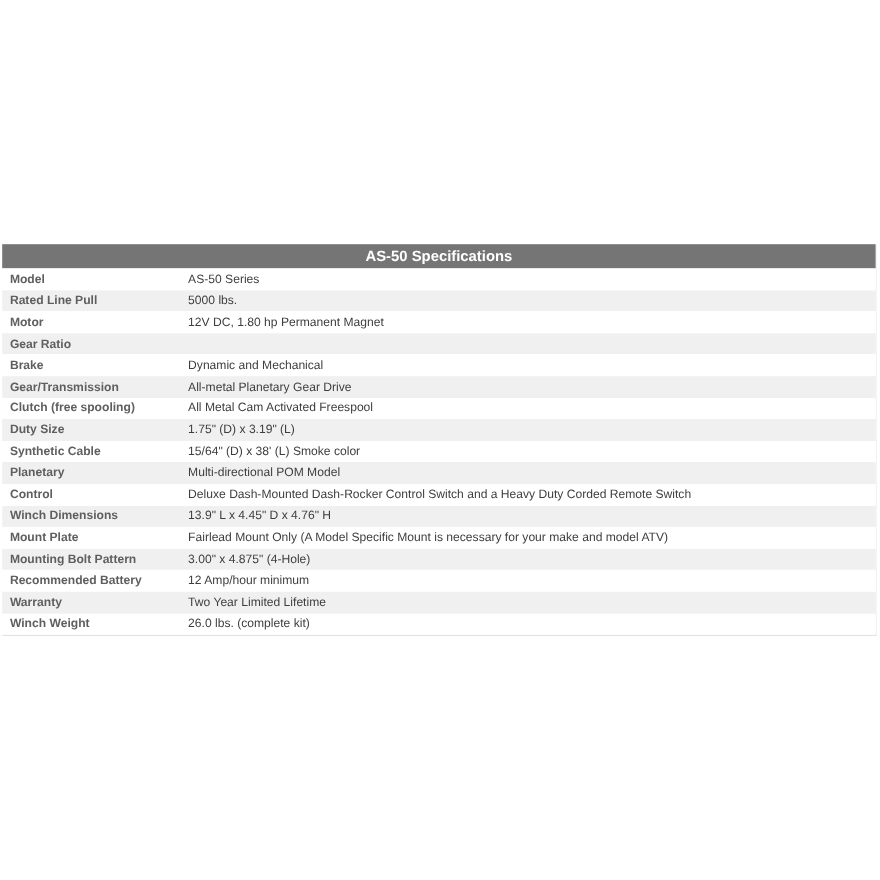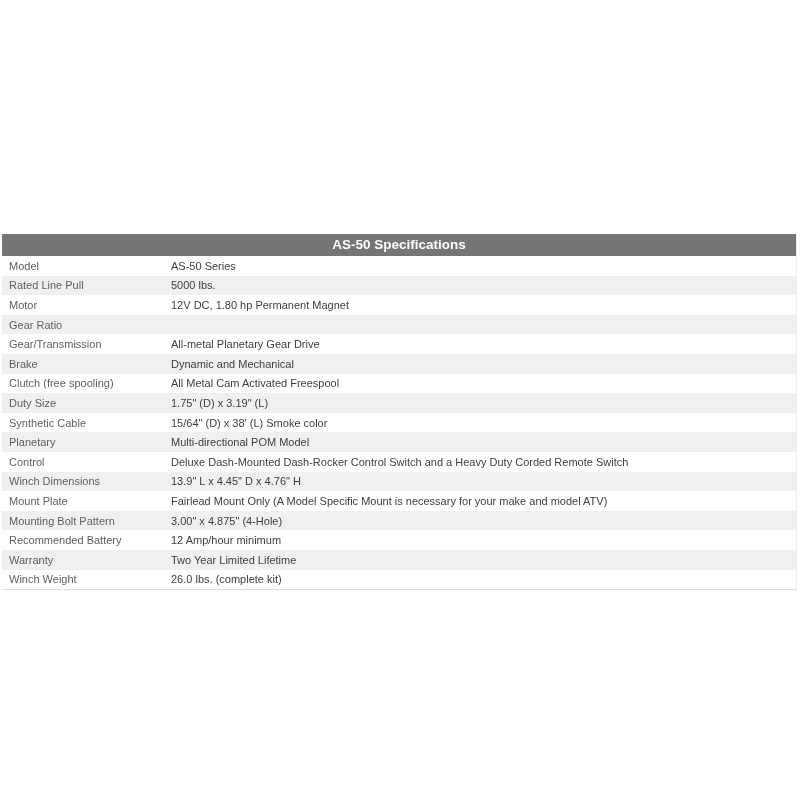--- a/index.html
+++ b/index.html
@@ -10,21 +10,21 @@
   }
   .page {
     position: relative;
     width: 800px;
     height: 800px;
     background: #ffffff;
     overflow: hidden;
   }
   .spec-table {
     position: absolute;
-    top: 234px;
+    top: 222px;
     left: 2px;
     width: 794px;
     border-bottom: 1px solid #dddddd;
     border-right: 1px solid #eeeeee;
   }
   .spec-header {
     height: 22px;
     line-height: 22px;
     background: #757575;
     color: #ffffff;
@@ -44,21 +44,21 @@
   }
   .cell {
     white-space: nowrap;
     overflow: hidden;
   }
   .cell.label {
     width: 138px;
     flex: 0 0 138px;
     padding-left: 7px;
     color: #5f5f5f;
-    font-weight: 400;
+    font-weight: 700;
   }
   .cell.value {
     flex: 1 1 auto;
     color: #3e3e3e;
     font-weight: 400;
     margin-left: 24px;
   }
 </style>
 </head>
 <body>
@@ -76,26 +76,26 @@
           <div class="cell value">5000 lbs.</div>
         </div>
         <div class="row">
           <div class="cell label">Motor</div>
           <div class="cell value">12V DC, 1.80 hp Permanent Magnet</div>
         </div>
         <div class="row">
           <div class="cell label">Gear Ratio</div>
         </div>
         <div class="row">
+          <div class="cell label">Brake</div>
+          <div class="cell value">Dynamic and Mechanical</div>
+        </div>
+        <div class="row">
           <div class="cell label">Gear/Transmission</div>
           <div class="cell value">All-metal Planetary Gear Drive</div>
-        </div>
-        <div class="row">
-          <div class="cell label">Brake</div>
-          <div class="cell value">Dynamic and Mechanical</div>
         </div>
         <div class="row">
           <div class="cell label">Clutch (free spooling)</div>
           <div class="cell value">All Metal Cam Activated Freespool</div>
         </div>
         <div class="row">
           <div class="cell label">Duty Size</div>
           <div class="cell value">1.75" (D) x 3.19" (L)</div>
         </div>
         <div class="row">

